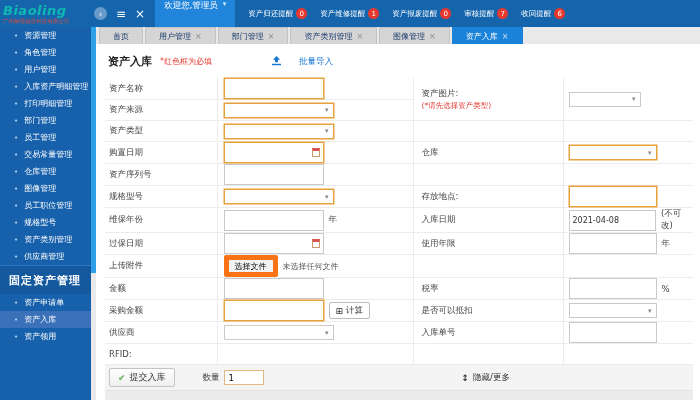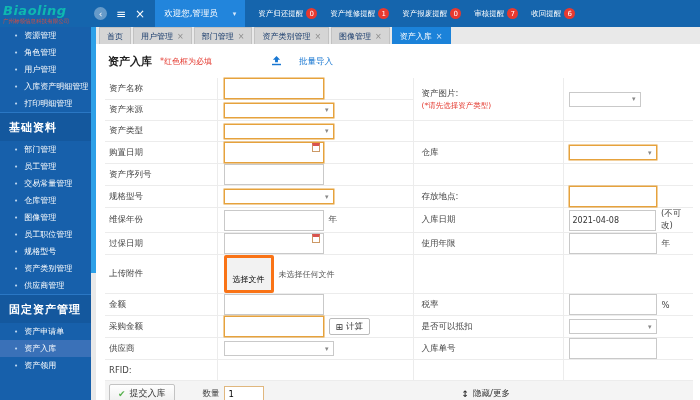--- a/index.html
+++ b/index.html
@@ -8,22 +8,22 @@
   .app { width:700px; height:400px; background:#a21caf; display:flex; flex-direction:column; }
 
   
   .topbar { height:27px; background:#1565ad; display:flex; align-items:center; flex:0 0 27px; }
   .logo { width:92px; padding:2px 0 2px 3px; line-height:1; }
   .logo-main { font-size:13px; font-weight:bold; font-style:italic; color:#0fb8b0; letter-spacing:0.5px; }
   .logo-sub { font-size:6px; color:#e04a3a; margin-top:1px; white-space:nowrap; transform:scale(.92); transform-origin:left; }
   .circle-btn { width:13px; height:13px; border-radius:50%; background:rgba(255,255,255,.35); color:#fff;
     font-size:9px; display:flex; align-items:center; justify-content:center; cursor:pointer; margin-left:2px; }
   .hicon { color:#fff; font-size:12px; margin-left:9px; cursor:pointer; line-height:1; }
-  .welcome { background:#2285dc; height:27px; margin-left:10px; padding:0 9px; display:flex; align-items:center;
-    gap:15px; color:#fff; font-size:8.5px; cursor:pointer; }
+  .welcome { background:#2285dc; height:27px; margin-left:10px; padding:0 9px; display:flex; align-items:flex-start;
+    gap:5px; color:#fff; font-size:8.5px; cursor:pointer; }
   .welcome .caret { font-size:7px; color:#d7e9fb; }
   .notifs { display:flex; align-items:center; gap:13px; margin-left:13px; }
   .notif { display:flex; align-items:center; gap:3px; color:#fff; font-size:7.5px; cursor:pointer; }
   .badge { min-width:11px; height:11px; border-radius:6px; background:#e8392f; color:#fff; font-size:7px;
     display:inline-flex; align-items:center; justify-content:center; padding:0 2px; }
 
   
   .main { flex:1; display:flex; min-height:0; }
   .sidebar { width:91px; background:#1760ab; overflow:hidden; flex:0 0 91px; }
   .section-title { color:#fff; font-size:11px; font-weight:bold; padding:7px 6px 6px 9px; letter-spacing:1px;
@@ -32,21 +32,21 @@
   .side-item { display:flex; align-items:center; color:#fff; font-size:8px; padding:3px 2px 3px 14px;
     cursor:pointer; white-space:nowrap; }
   .side-item .bullet { font-size:7px; color:#bcd6f0; margin-right:6px; }
   .side-item.active { background:#3a71b8; }
   .splitter { width:5px; flex:0 0 5px; background:linear-gradient(#2da0e8 0 66%, #e9e9e9 66% 100%); cursor:col-resize; }
 
   .content { flex:1; display:flex; flex-direction:column; background:#fff; min-width:0; }
 
   
   .tabbar { height:17px; background:#e9e9e9; display:flex; align-items:stretch; padding-left:3px; flex:0 0 17px; }
-  .tab { display:flex; align-items:center; gap:4px; padding:0 7px; margin-right:2px; font-size:8px;
+  .tab { display:flex; align-items:center; gap:4px; padding:0 13px; margin-right:2px; font-size:8px;
     background:#d5d5d5; color:#173a6b; border:1px solid #c2c2c2; border-bottom:none; cursor:pointer; white-space:nowrap; }
   .tab .tclose { color:#8b8b8b; font-size:8px; }
   .tab.active { background:#1b82d9; color:#fff; border-color:#1b82d9; }
   .tab.active .tclose { color:#cfe4f8; }
 
   
   .page { flex:1; padding:0 7px 0 9px; display:flex; flex-direction:column; min-height:0; }
   .form-header { display:flex; align-items:center; padding:10px 0 9px 3px; }
   .form-title { font-size:11px; font-weight:bold; color:#222; }
   .required-note { font-size:8px; color:#e43a30; margin-left:8px; }
@@ -55,32 +55,32 @@
 
   table.form-table { width:100%; border-collapse:collapse; table-layout:fixed; }
   td { border-bottom:1px solid #ececec; height:21px; font-size:8.5px; color:#444; vertical-align:middle; }
   td.lbl { width:112px; padding-left:4px; }
   td.fld { width:196px; border-left:1px solid #ececec; padding-left:6px; }
   td.rlbl { width:150px; border-left:1px solid #ececec; padding-left:8px; }
   td.rfld { border-left:1px solid #ececec; padding-left:5px; }
   .rednote { color:#e43a30; font-size:7.5px; margin-top:1px; }
 
   .fieldwrap { display:flex; align-items:center; gap:5px; }
-  .inwrap { position:relative; display:inline-flex; width:100px; height:21px;
+  .inwrap { position:relative; display:inline-flex; align-items:center; width:100px; height:21px;
     border:1px solid #c9c9c9; background:#fff; }
   .inwrap input { border:none; outline:none; width:100%; height:100%; font-size:8px; padding:0 3px;
     font-family:inherit; color:#333; background:transparent; }
   .inwrap.req, .selbox.req { border:1px solid #e6a23c; box-shadow:0 0 0 .5px #e6a23c; }
   .cal { position:absolute; right:3px; width:8px; height:9px; border:1px solid #c96; border-top:3px solid #d9534f;
     background:#fff; cursor:pointer; }
   .selbox { position:relative; display:inline-flex; align-items:center; justify-content:flex-end;
     width:110px; height:15px; border:1px solid #c9c9c9; background:#fff; padding-right:4px; cursor:pointer; }
   .selbox .caret { font-size:7px; color:#888; }
-  .choose { font-size:8px; font-family:inherit; border:3px solid #f97316; background:#f2f2f2; height:22px;
-    padding:16px 6px; cursor:pointer; border-radius:2px; }
+  .choose { font-size:8px; font-family:inherit; border:5px solid #f97316; background:#f2f2f2; height:22px;
+    padding:0 6px; cursor:pointer; border-radius:2px; }
   .filetext { font-size:8px; color:#555;text-align:right; }
   .suffix { font-size:8.5px; color:#444; }
   .calcbtn { display:inline-flex; align-items:center; gap:3px; font-size:8.5px; font-family:inherit;
     border:1px solid #bbb; background:#fff; height:17px; padding:0 6px; cursor:pointer; border-radius:2px; color:#333; }
   .calcicon { font-size:9px; }
 
   .form-footer { display:flex; align-items:center; height:26px; background:#f4f4f4;
     border-bottom:1px solid #e2e2e2; padding-left:4px; flex:0 0 26px; }
   .submit-btn { display:inline-flex; align-items:center; gap:4px; font-size:9px; font-family:inherit;
     border:1px solid #c3c3c3; background:linear-gradient(#fefefe,#efefef); padding:2px 8px;
@@ -149,21 +149,20 @@
           <span>用户管理</span>
         </div>
         <div class="side-item">
           <span class="bullet">•</span>
           <span>入库资产明细管理</span>
         </div>
         <div class="side-item">
           <span class="bullet">•</span>
           <span>打印明细管理</span>
         </div>
-        <div class="section-title">基础资料</div>
         <div class="side-item">
           <span class="bullet">•</span>
           <span>部门管理</span>
         </div>
         <div class="side-item">
           <span class="bullet">•</span>
           <span>员工管理</span>
         </div>
         <div class="side-item">
           <span class="bullet">•</span>

